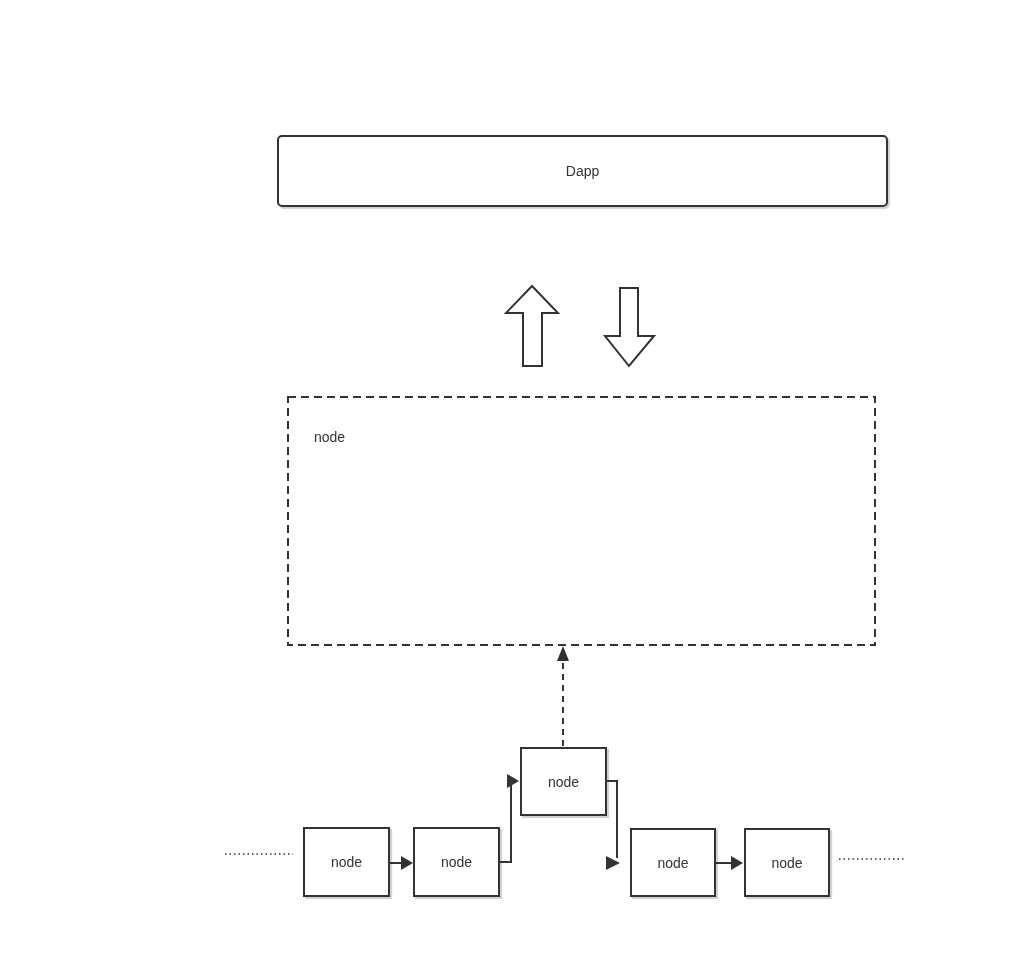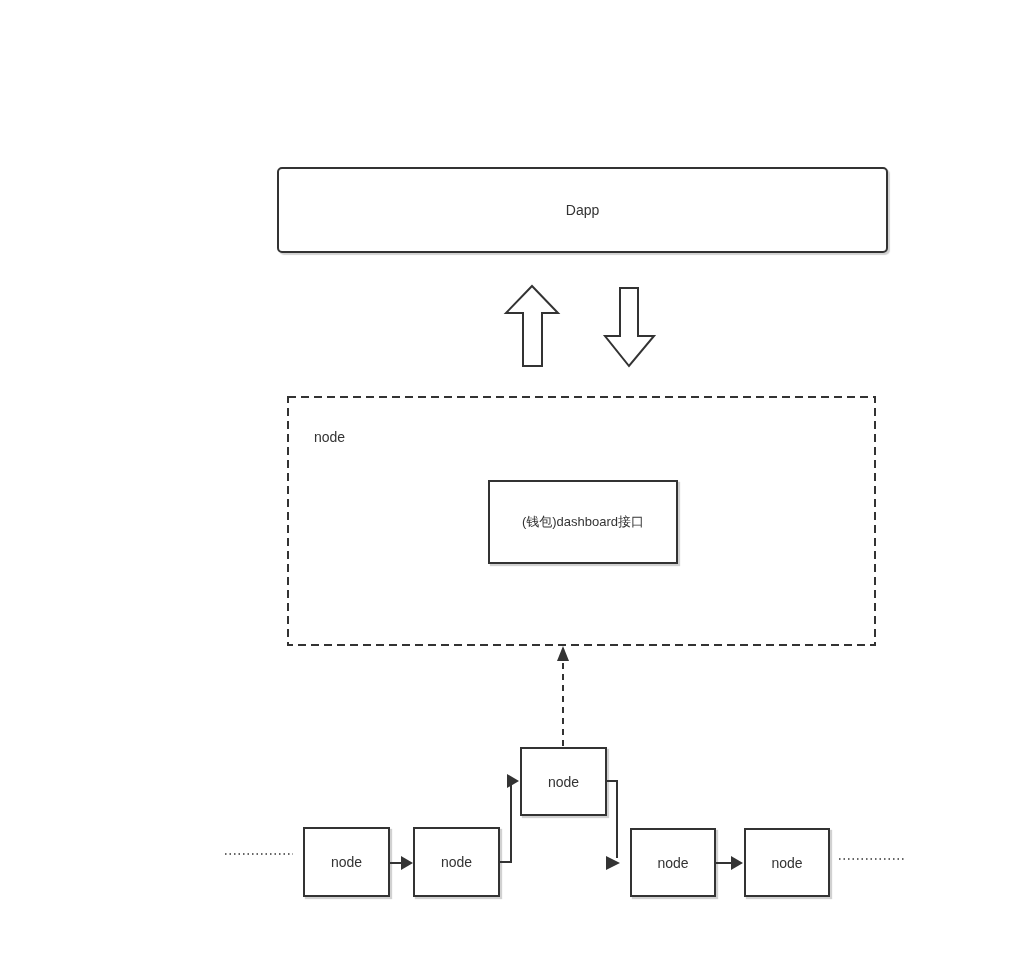--- a/index.html
+++ b/index.html
@@ -23,23 +23,22 @@
     background: #ffffff;
     display: flex;
     align-items: center;
     justify-content: center;
     font-size: 14px;
     color: #333333;
     box-shadow: 2px 2px 1px rgba(0,0,0,0.18);
   }
   .dapp-box {
     left: 277px; top: 135px;
-    width: 611px; height: 86px;
+    width: 611px; height: 72px;
     border-radius: 5px;
-    margin-top: 32px;
   }
   .dashboard-box {
     left: 488px; top: 480px;
     width: 190px; height: 84px;
     font-size: 13px;
   }
   .node-box { font-size: 14px; }
   .head-node { left: 520px; top: 747px; width: 87px; height: 69px; }
   .chain-node-1 { left: 303px; top: 827px; width: 87px; height: 70px; }
   .chain-node-2 { left: 413px; top: 827px; width: 87px; height: 70px; }
@@ -84,23 +83,20 @@
 <body>
 
 <div class="canvas">
 
   <div class="box dapp-box">
     <span>Dapp</span>
   </div>
 
   <span class="container-label">node</span>
 
-  <div class="box dashboard-box">
-    <span>(钱包)dashboard接口</span>
-  </div>
 
   <div class="box node-box head-node">
     <span>node</span>
   </div>
 
   <div class="box node-box chain-node-1">
     <span>node</span>
   </div>
   <div class="box node-box chain-node-2">
     <span>node</span>

